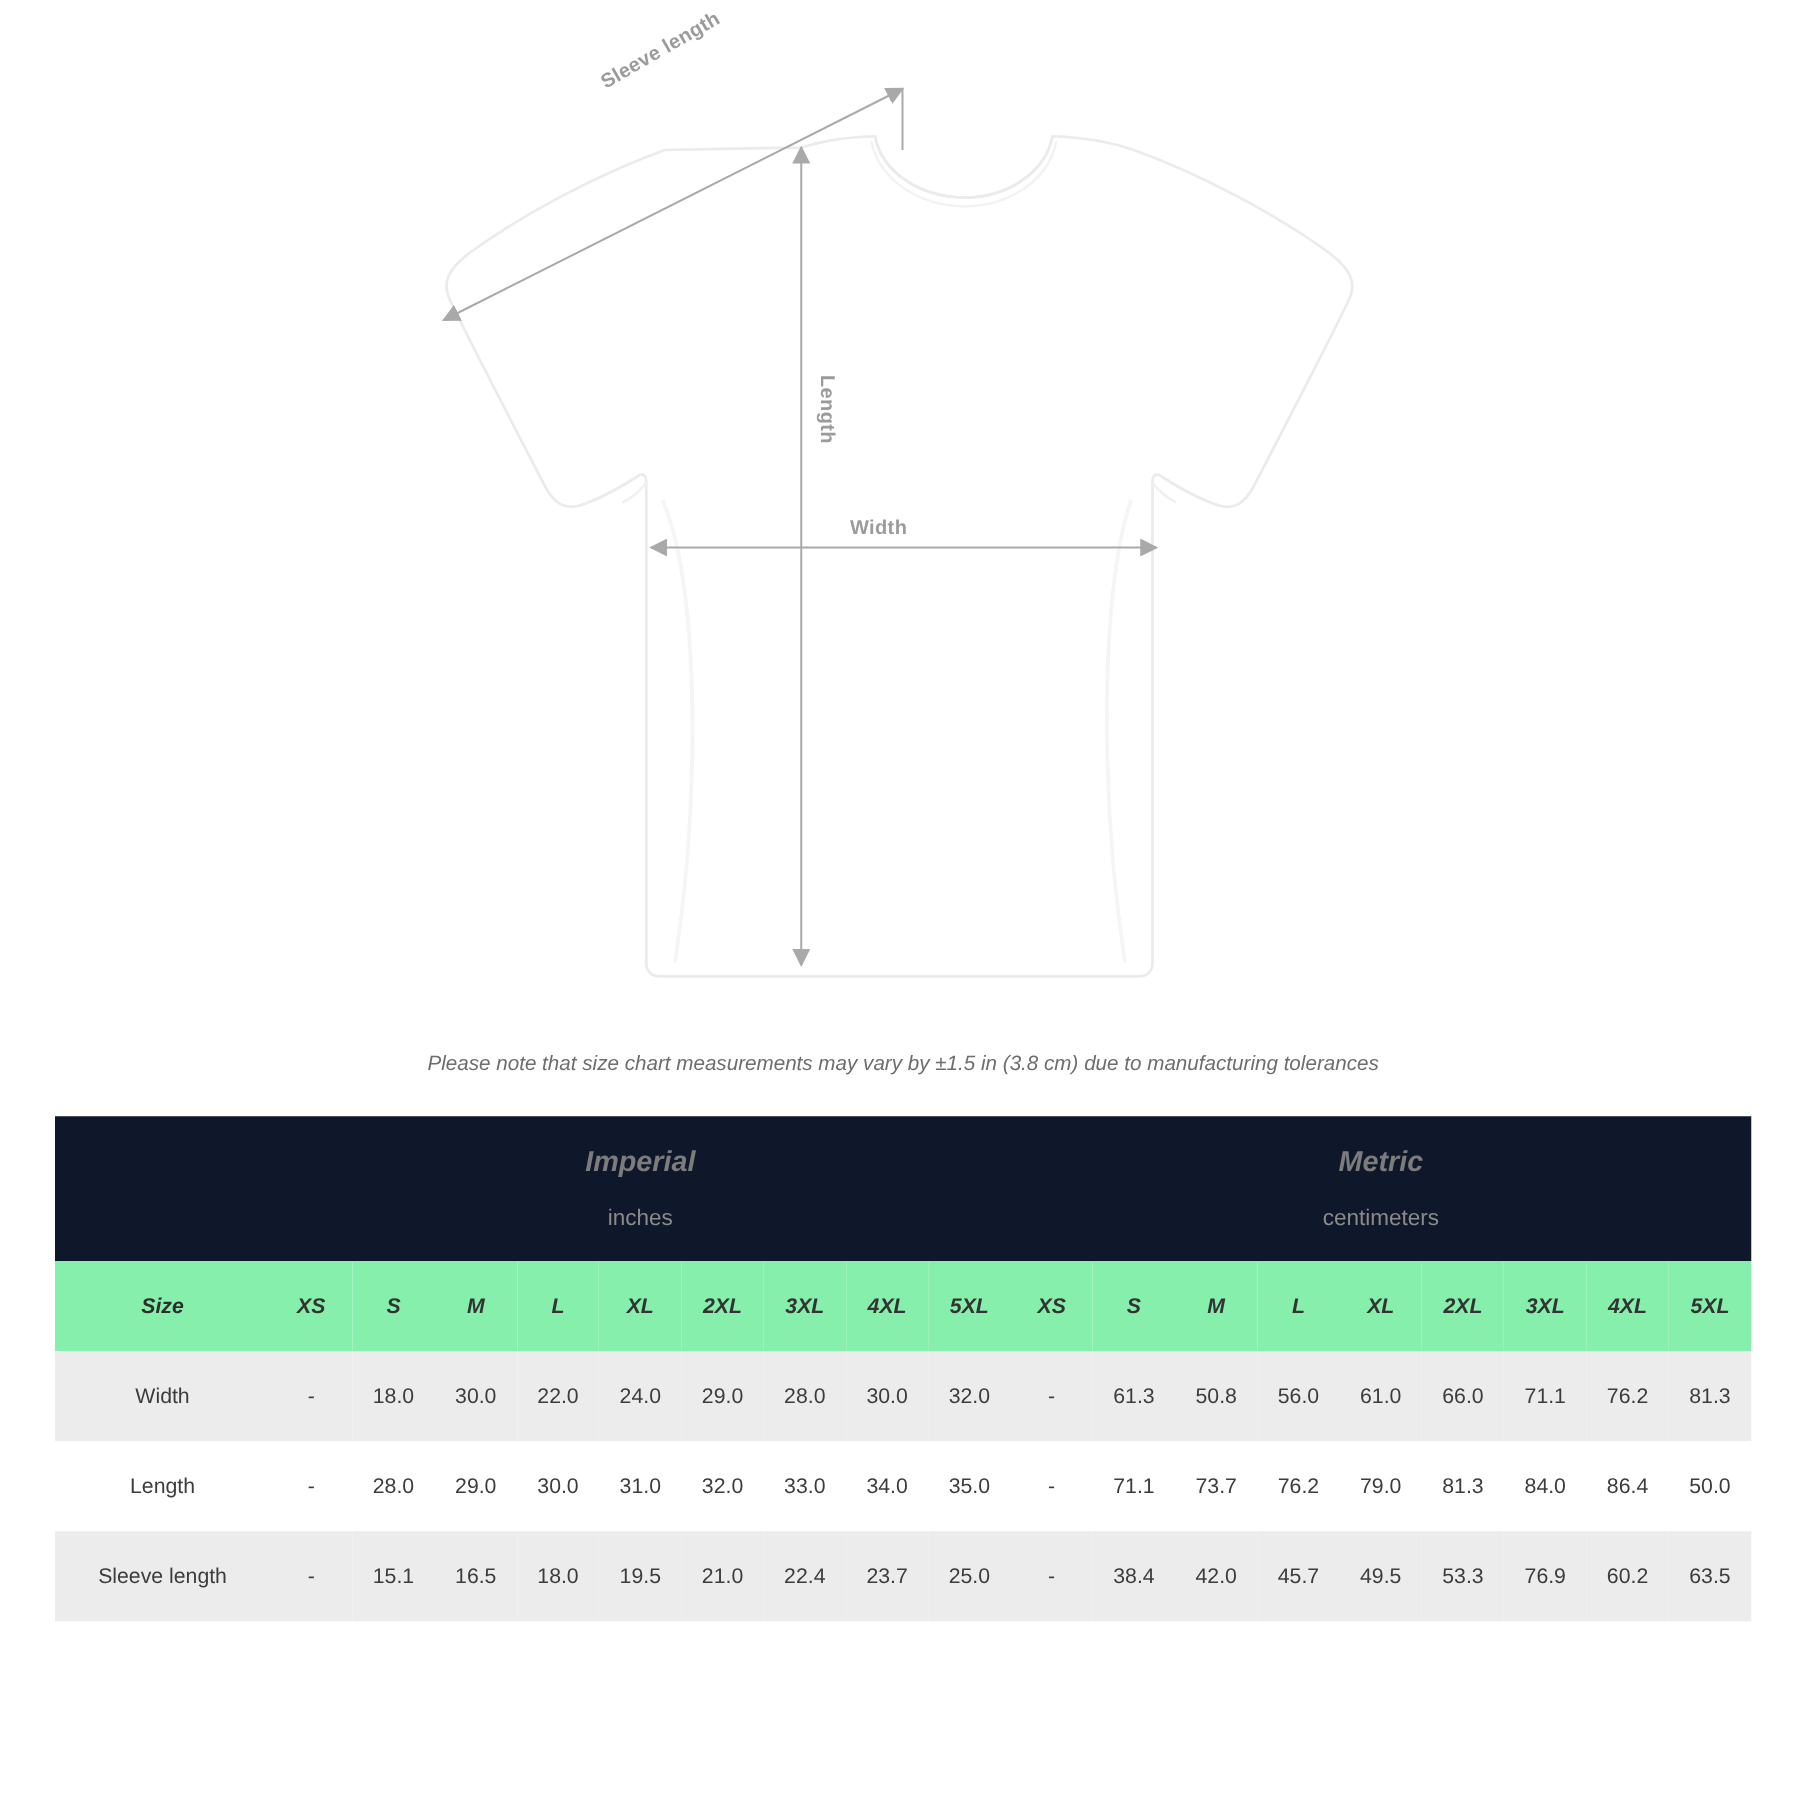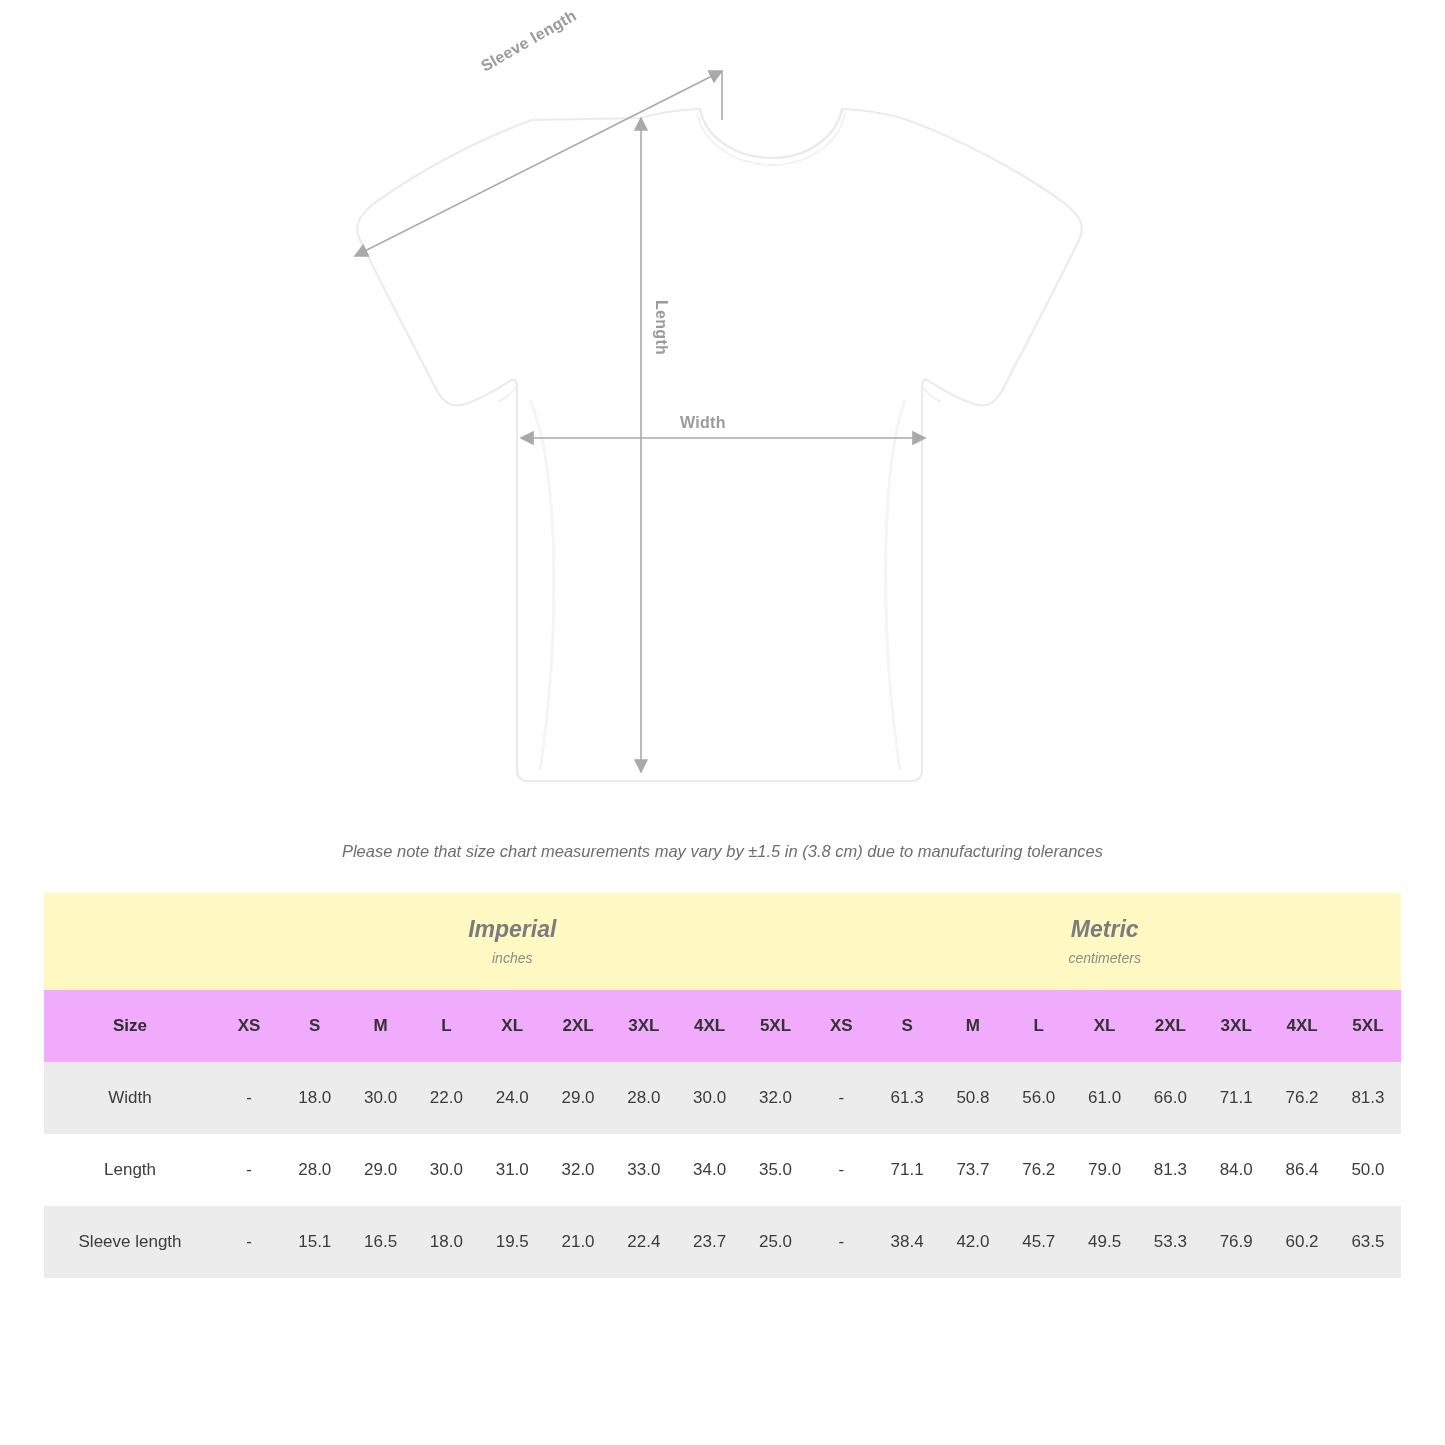--- a/index.html
+++ b/index.html
@@ -84,41 +84,41 @@
   }
   table.size-table td,
   table.size-table th {
     text-align: center;
     vertical-align: middle;
     font-weight: normal;
     border: none;
   }
   
   .unit-row td {
-    background: #fef9c3;
+    background: #0f172a;
     padding: 22px 0 24px 0;
   }
   .unit-name {
     font-size: 23px;
     font-style: italic;
     font-weight: bold;
     color: #7c7c7c;
     line-height: 1.25;
   }
   .unit-sub {
-    font-size: 14px;
-    font-style: italic;
+    font-size: 18px;
     color: #8b8b8b;
-    margin-top: 6px;
+    margin-top: 20px;
   }
   .head-row td {
-    background: #f0abfc;
+    background: #86efac;
     padding: 26px 0;
     font-size: 17px;
     color: #3a3a3a;
+    font-style: italic;
   }
   .head-row td.rowlabel {
     font-weight: bold;
     font-size: 17px;
   }
   .head-row td.sizecol {
     font-weight: bold;
     color: #333333;
   }
   tbody tr.data-row td {

